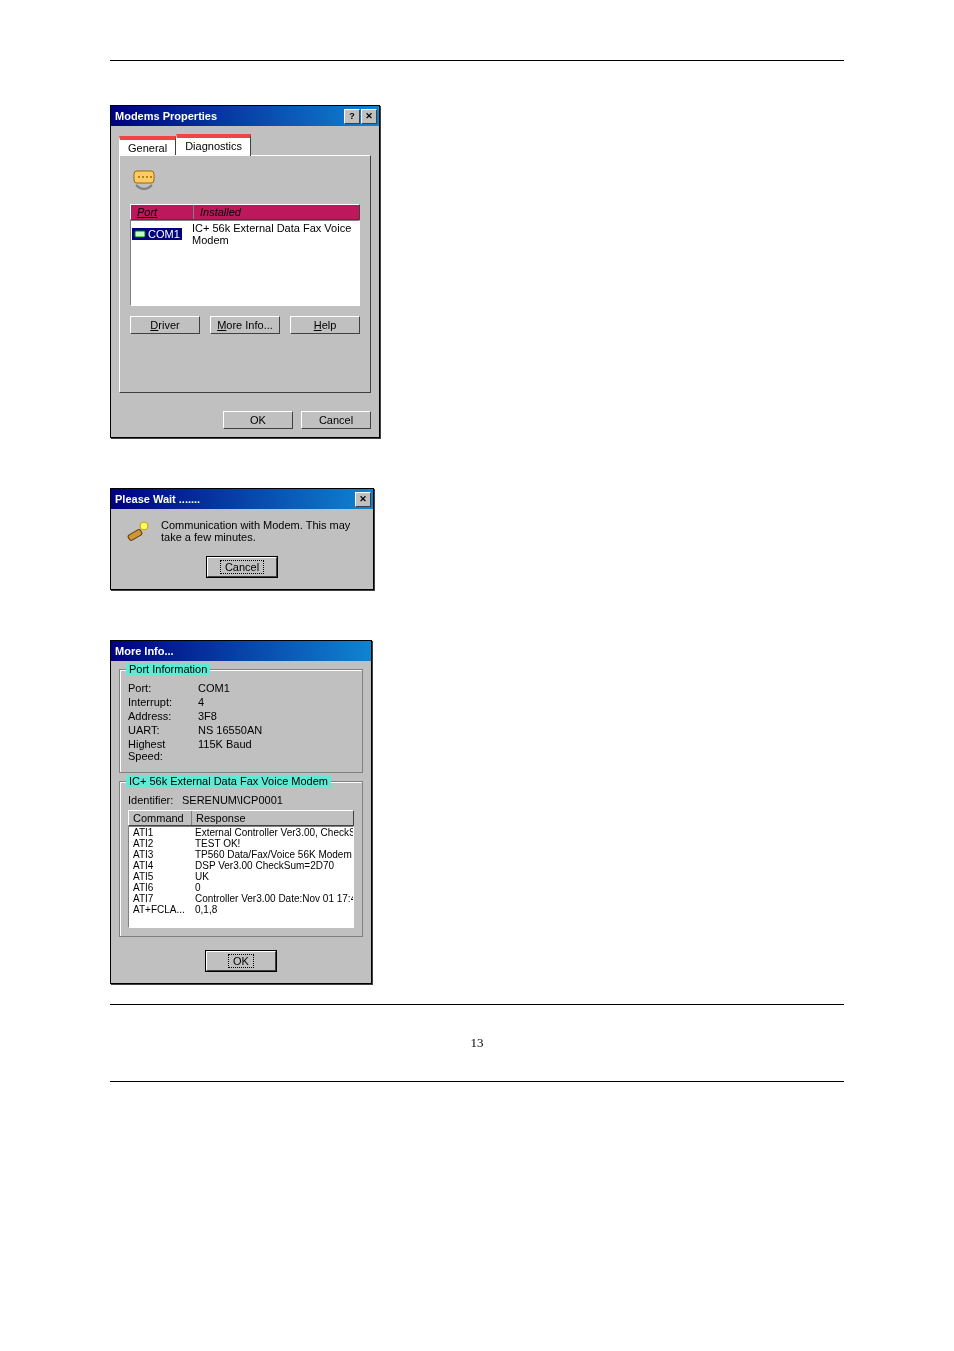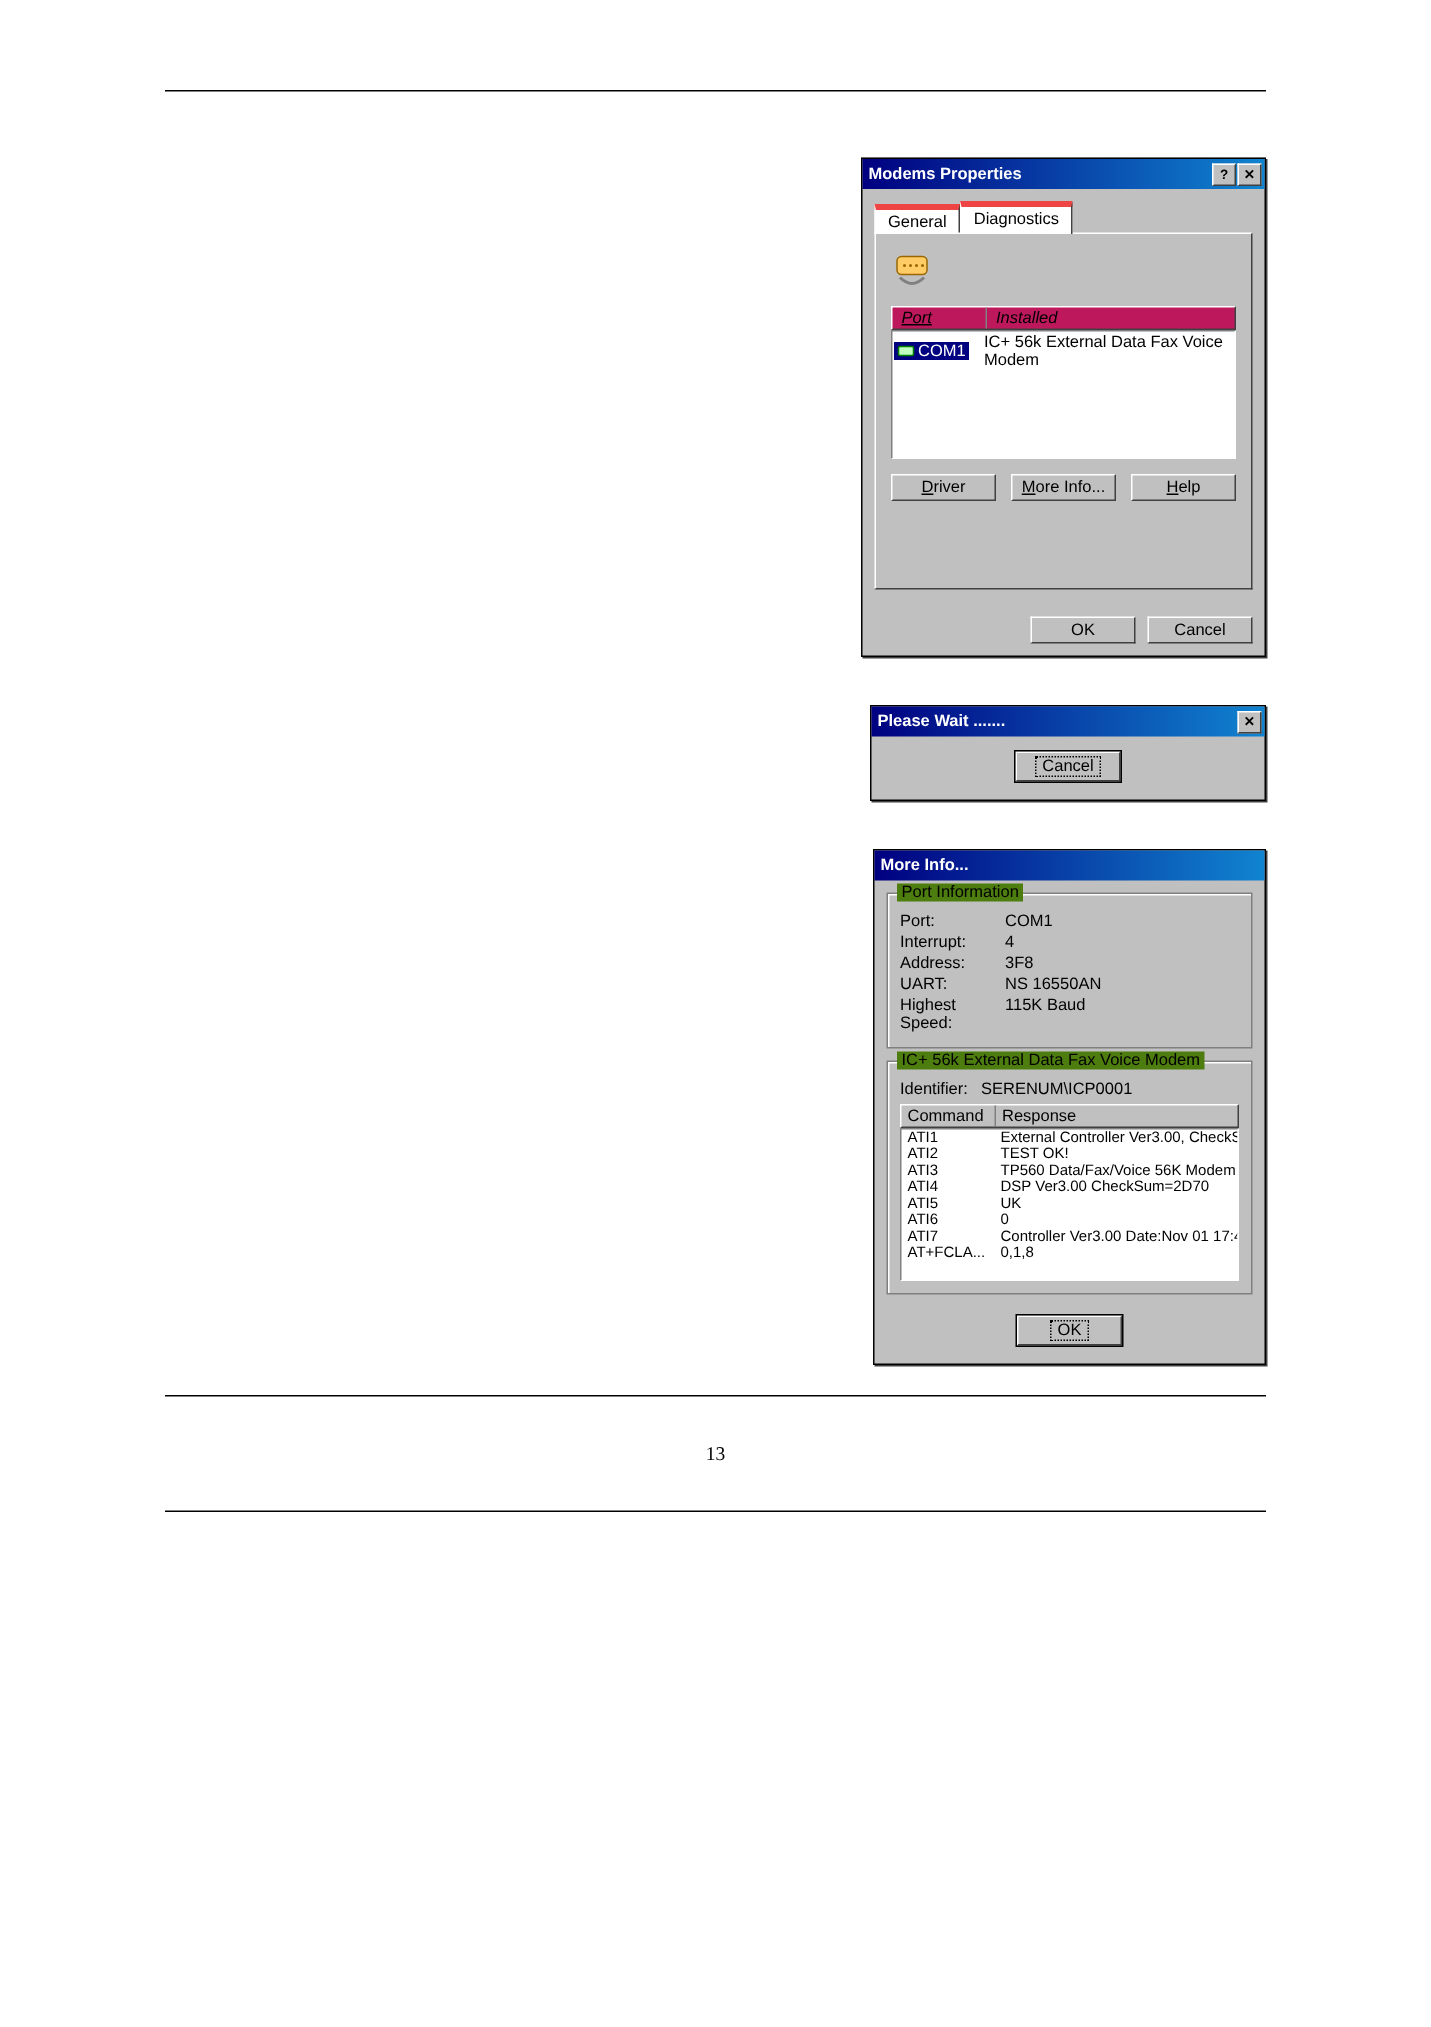--- a/index.html
+++ b/index.html
@@ -16,22 +16,22 @@
   }
   .hr {
     border: none;
     border-top: 1.5px solid #000;
     margin: 0;
   }
   .header-gap { height: 24px; }
   .dialogs {
     display: flex;
     flex-direction: column;
-    align-items: flex-end;
-    gap: 32px;
+    align-items: flex-start;
+    gap: 50px;
     margin-top: 20px;
     margin-bottom: 20px;
   }
   .win {
     background: #c0c0c0;
     border: 1px solid #000;
     box-shadow: 1px 1px 0 #404040;
     font-family: "MS Sans Serif", Tahoma, Arial, sans-serif;
     font-size: 11px;
     color: #000;
@@ -171,21 +171,21 @@
   .groupbox {
     border: 1px solid #808080;
     box-shadow: inset 1px 1px 0 #fff;
     position: relative;
     padding: 12px 8px 8px 8px;
     margin-bottom: 8px;
   }
   .group-legend {
     position: absolute;
     top: -7px; left: 6px;
-    background: #4d7c0f;
+    background: #5eead4;
     padding: 0 3px;
     font-size: 11px;
   }
   .kv { display: flex; font-size: 11px; margin-bottom: 2px; }
   .kv .k { width: 70px; }
   .d3-list {
     height: 100px;
     font-size: 10px;
     overflow: hidden;
   }
@@ -277,20 +277,29 @@
     </div>
 
     <div class="win d2">
       <div class="titlebar">
         <span class="t-left">Please Wait .......</span>
         <div class="title-btns">
           <div class="title-btn">✕</div>
         </div>
       </div>
       <div class="d2-body">
+        <div class="d2-row">
+          <div class="icon-box">
+            <svg width="26" height="26" viewBox="0 0 26 26">
+              <circle cx="20" cy="6" r="4" fill="#ffff66" stroke="#cc9900"></circle>
+              <rect x="4" y="12" width="14" height="6" rx="2" fill="#cc9933" stroke="#663300" transform="rotate(-30 11 15)"></rect>
+            </svg>
+          </div>
+          <div style="flex:1;">Communication with Modem. This may take a few minutes.</div>
+        </div>
         <div class="d2-btnrow">
           <div class="raised-btn default-btn">
             <span class="dotted-focus">Cancel</span>
           </div>
         </div>
       </div>
     </div>
 
     <div class="win d3">
       <div class="titlebar">

